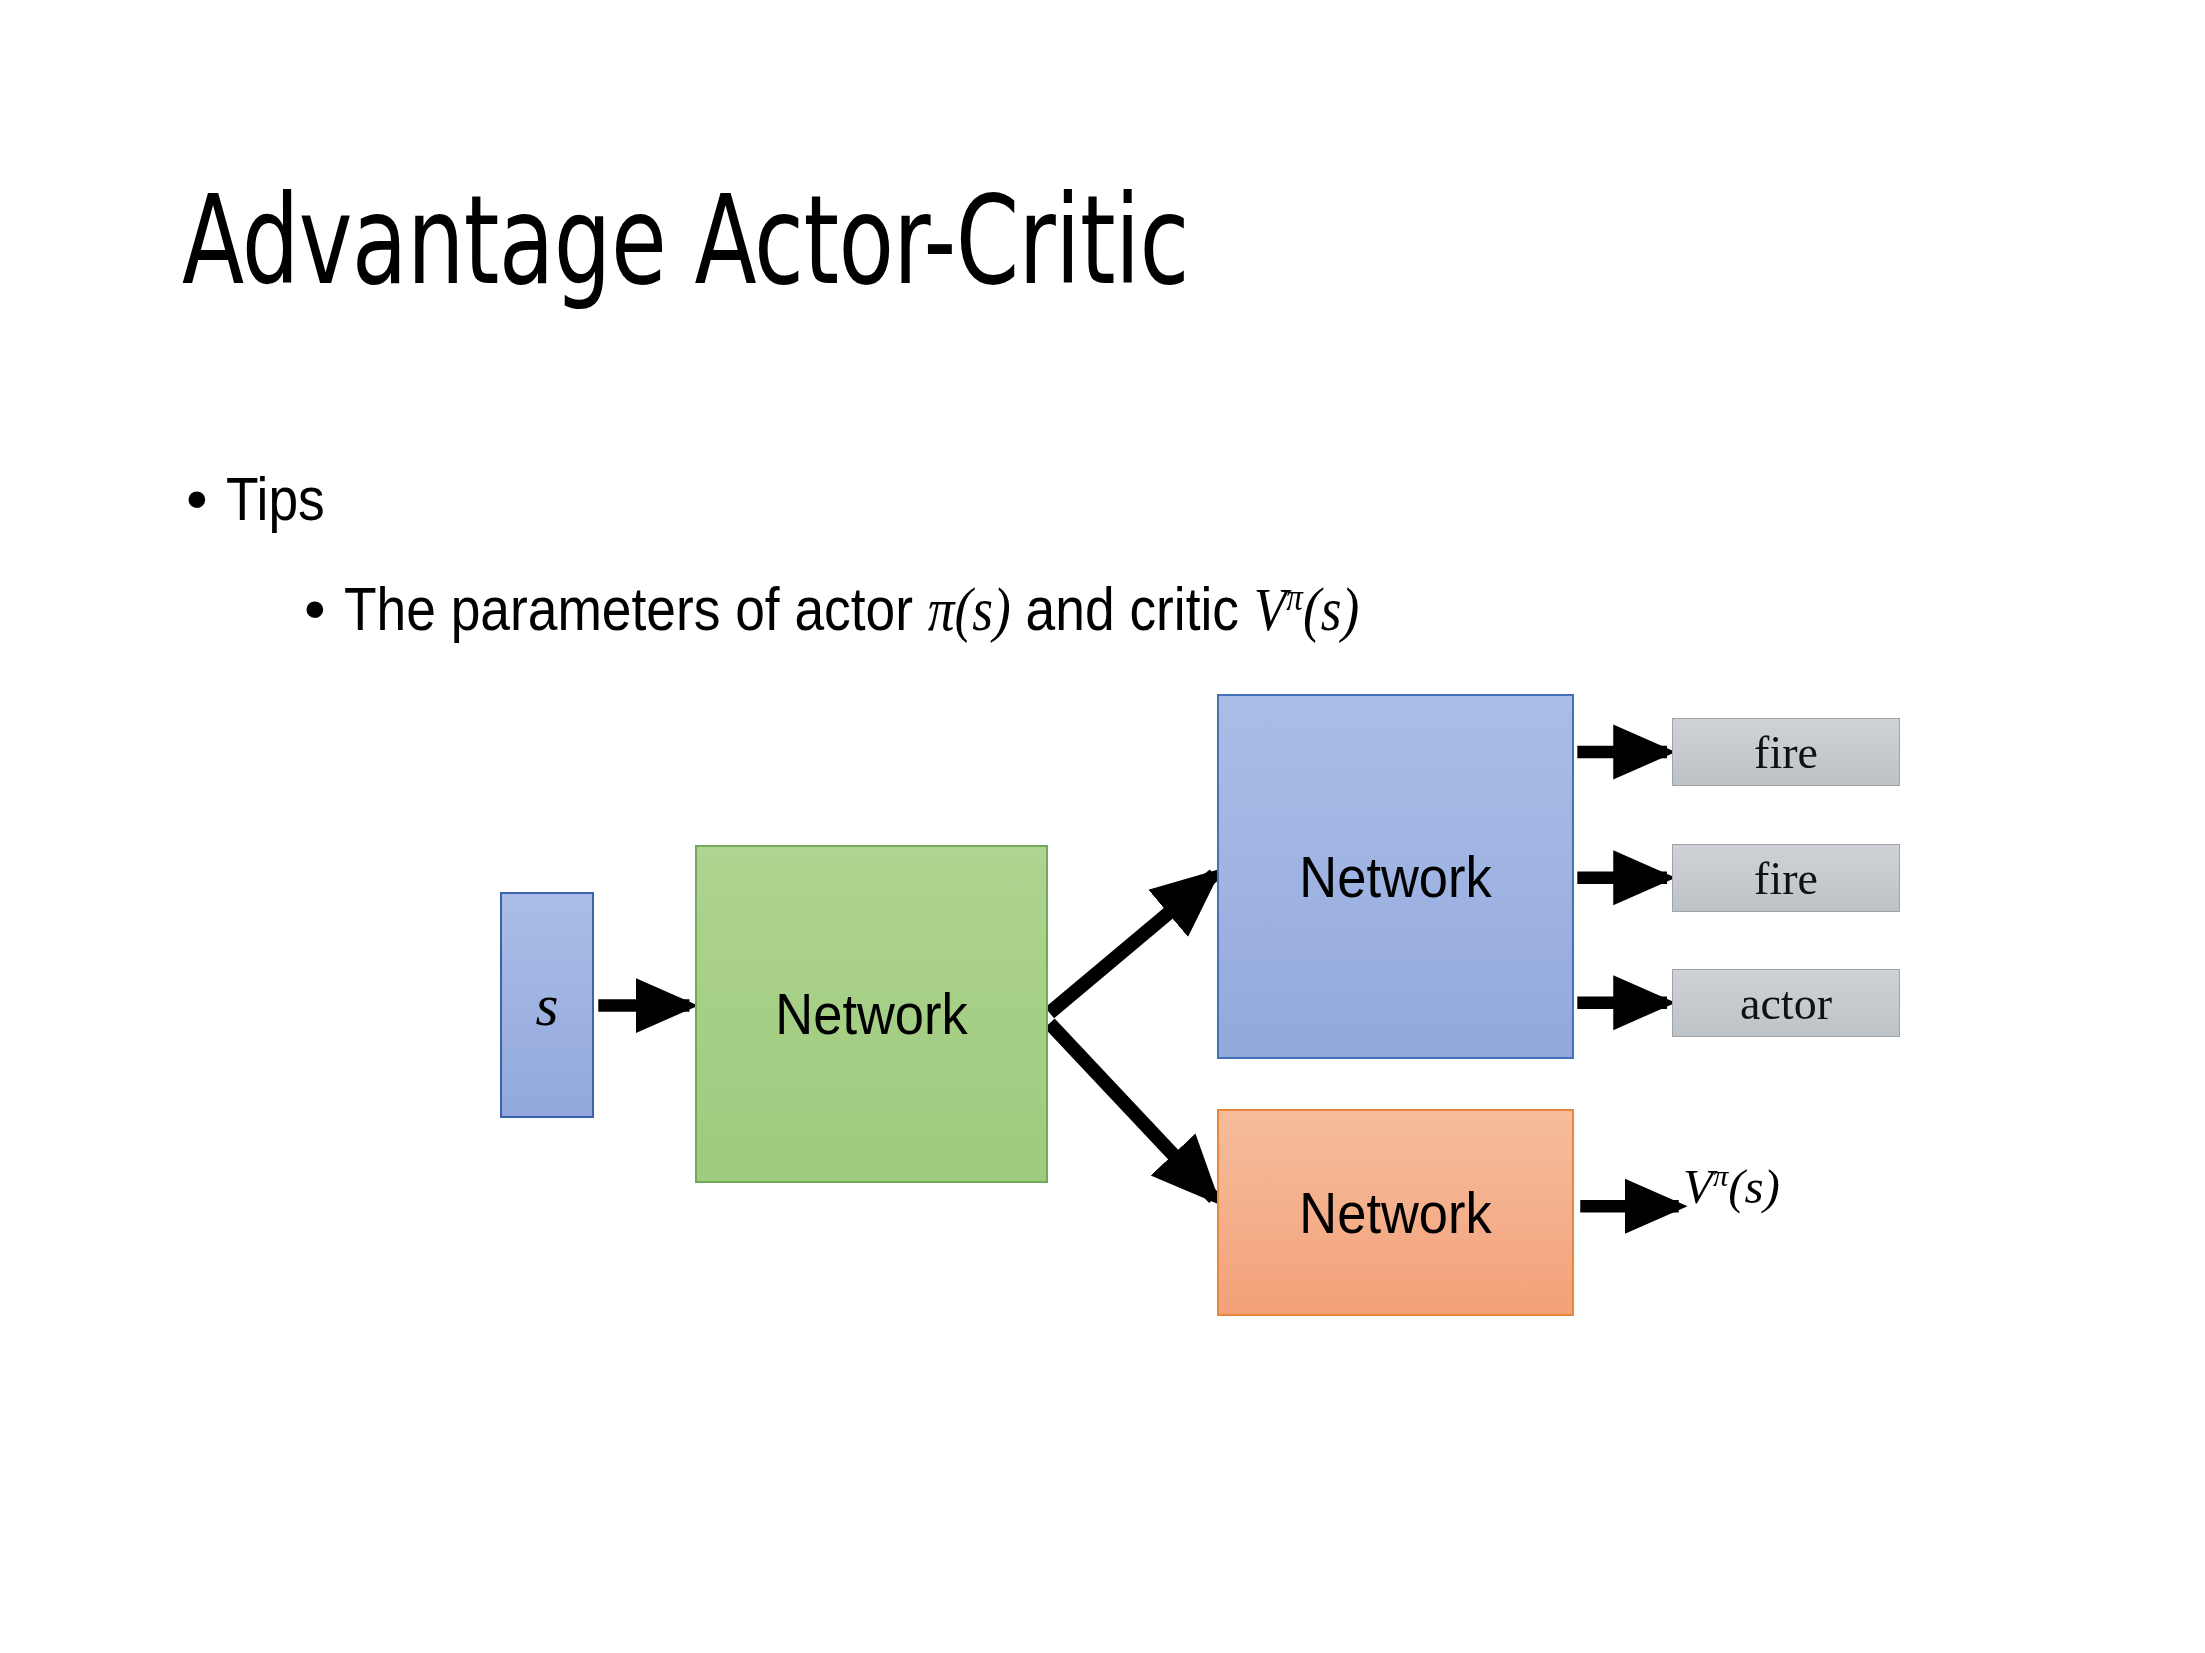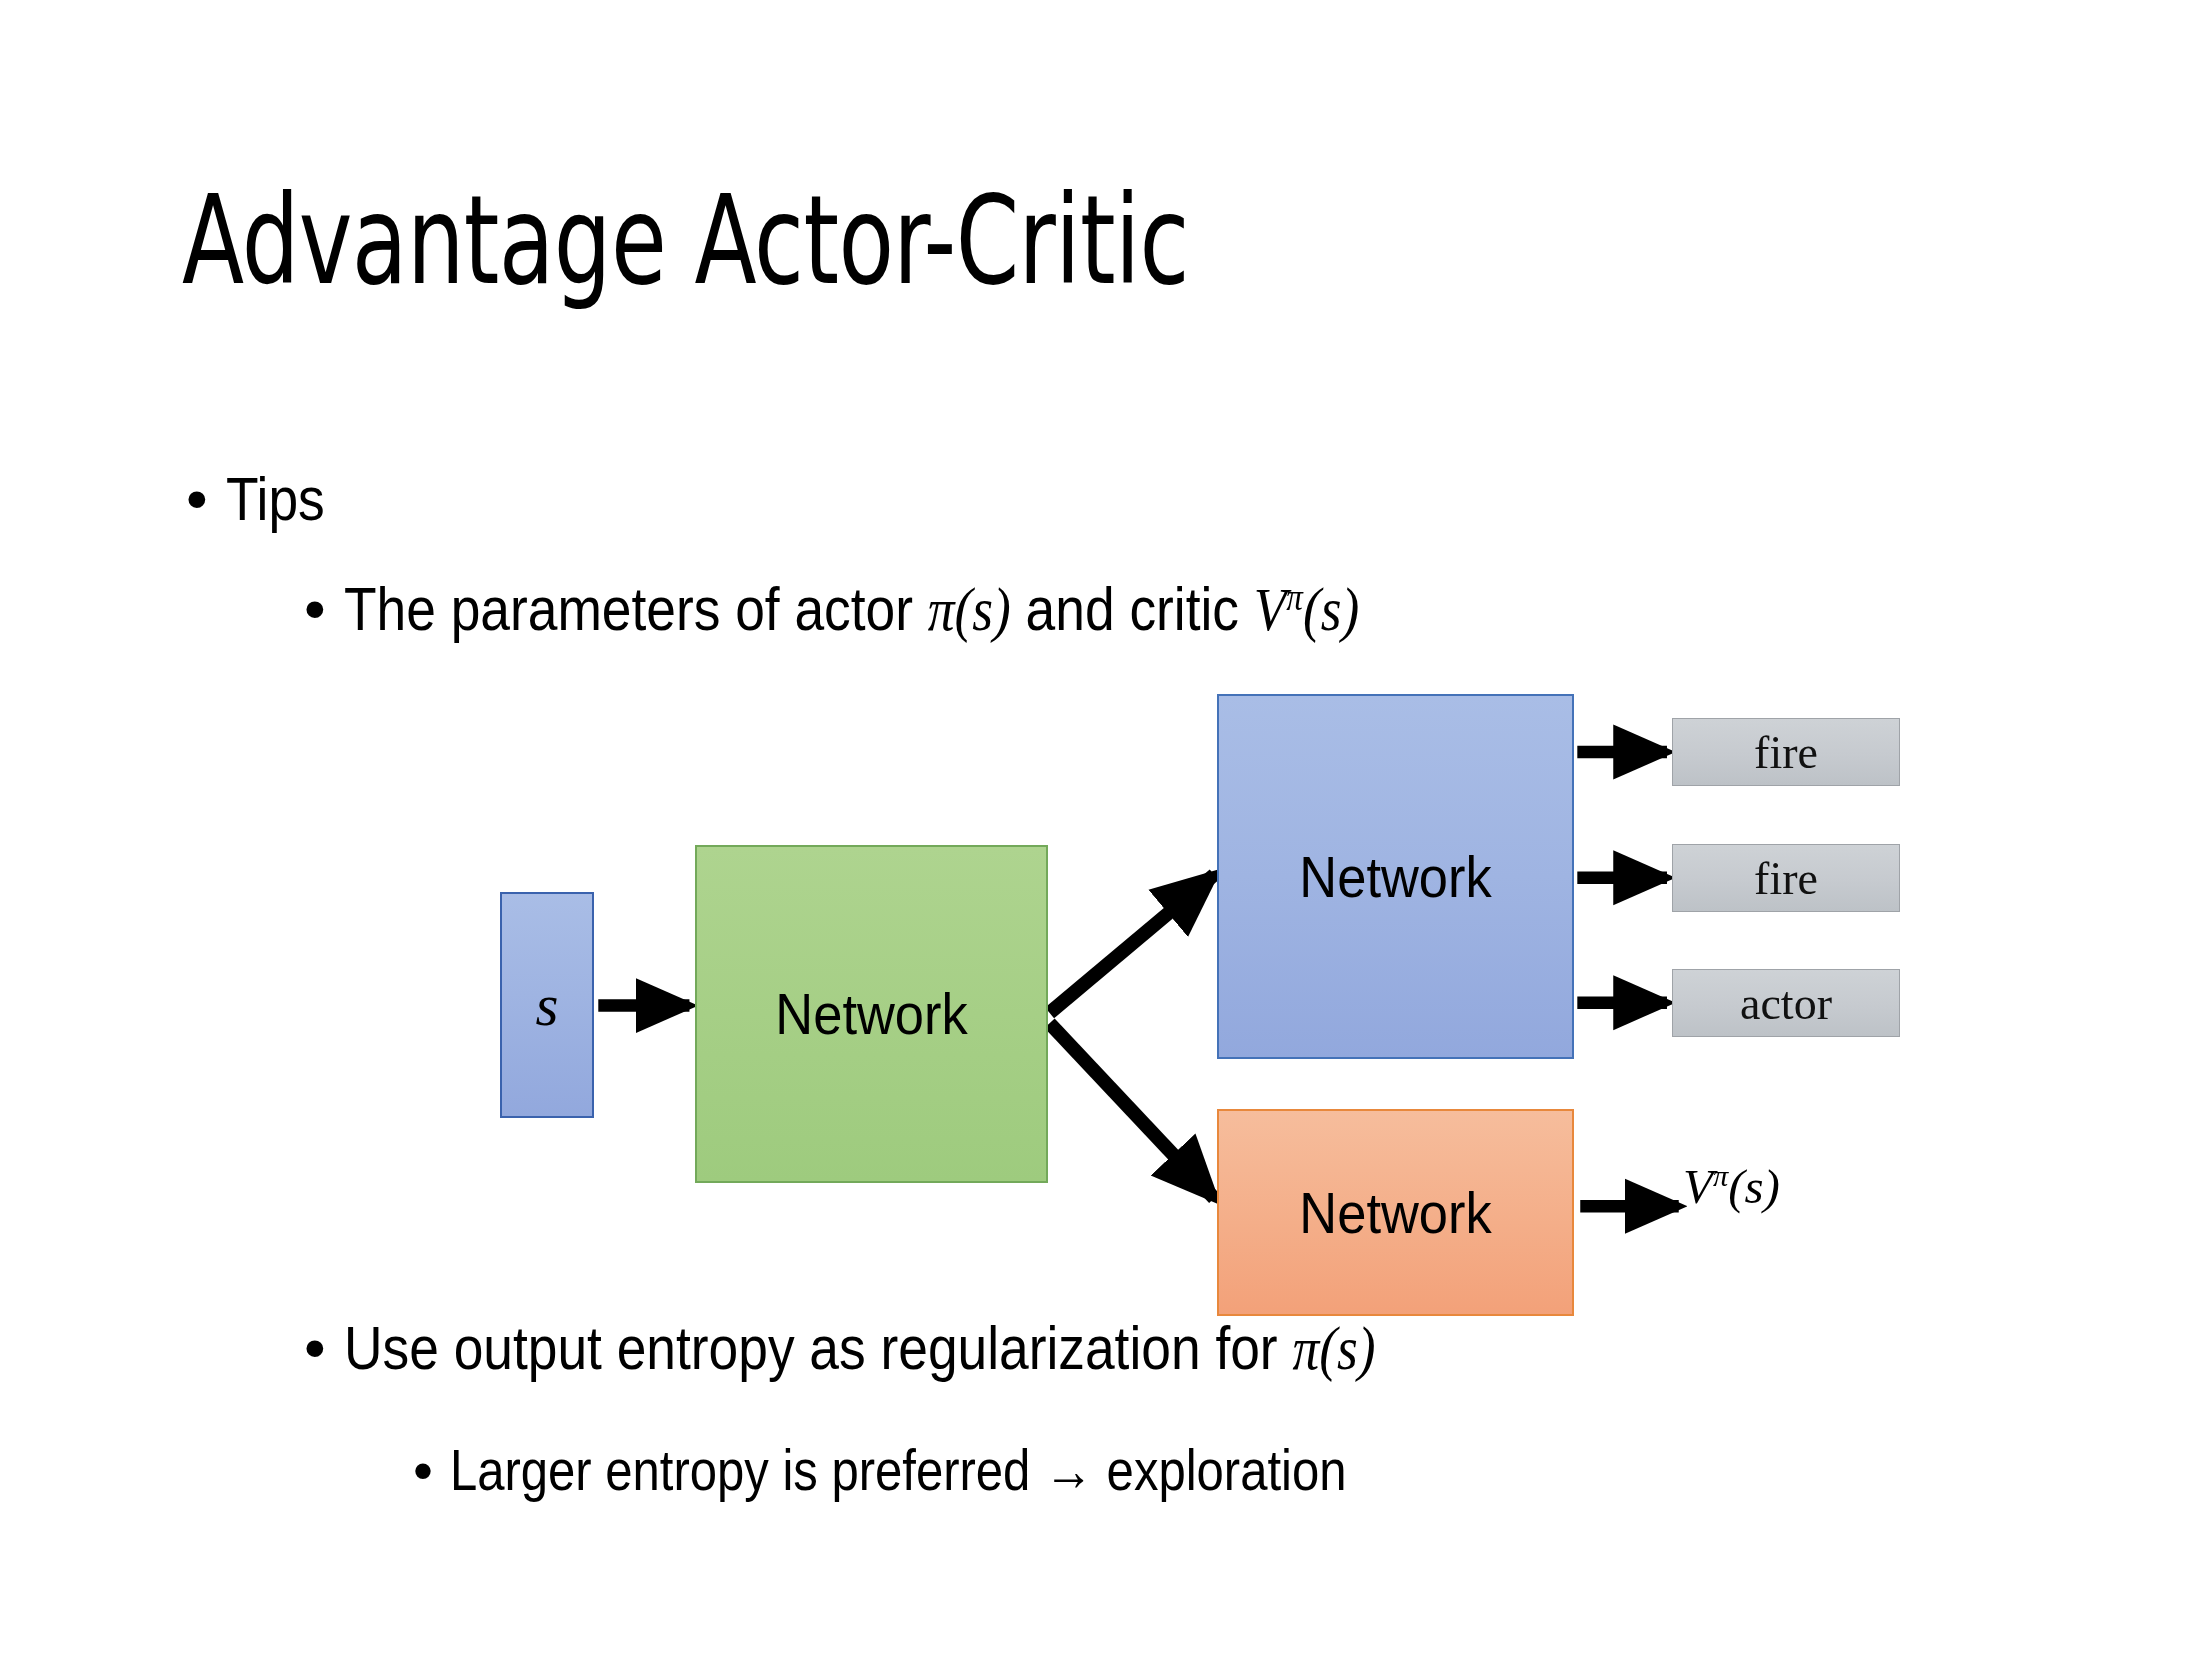--- a/index.html
+++ b/index.html
@@ -106,29 +106,21 @@
   <div class="blt" id="b-tips">
     <span class="dot">•</span><span class="txt">Tips</span>
   </div>
 
   <div class="blt" id="b-params">
     <span class="dot">•</span><span class="txt">
       <span>The parameters of actor </span><span class="math"><span>π</span><span>(s)</span></span><span>  and critic </span><span class="math"><span>V</span><sup>π</sup><span>(s)</span></span>
     </span>
   </div>
 
-  <div class="blt" id="b-entropy">
-    <span class="dot">•</span><span class="txt">
-      <span>Use output entropy as regularization for </span><span class="math"><span>π</span><span>(s)</span></span>
-    </span>
-  </div>
 
-  <div class="blt" id="b-larger">
-    <span class="dot">•</span><span class="txt">Larger entropy is preferred → exploration</span>
-  </div>
 
   <div id="diagram">
 
     <svg id="arrows" viewBox="0 0 3000 2250">
       <defs>
         <marker id="ah" viewBox="0 0 10 10" refX="8.6" refY="5" markerWidth="5.0" markerHeight="5.0" orient="auto-start-reverse">
           <path d="M 0 0.6 L 10 5 L 0 9.4 z" fill="#000"></path>
         </marker>
       </defs>
 

